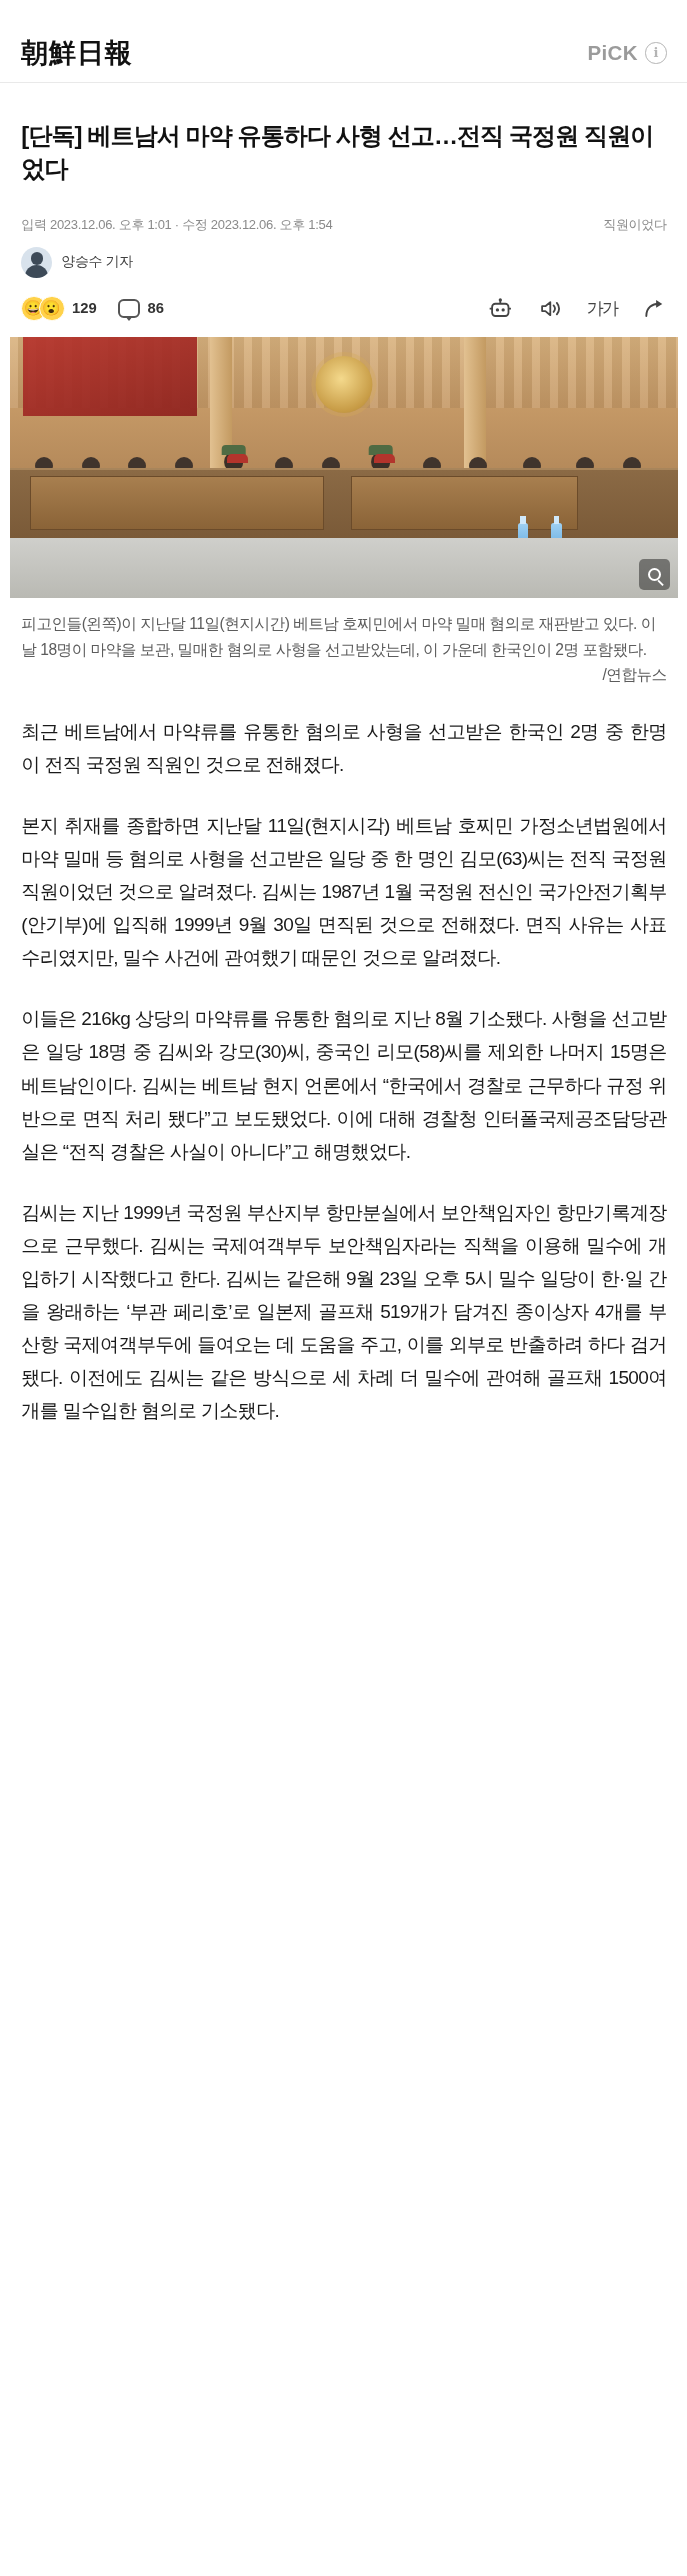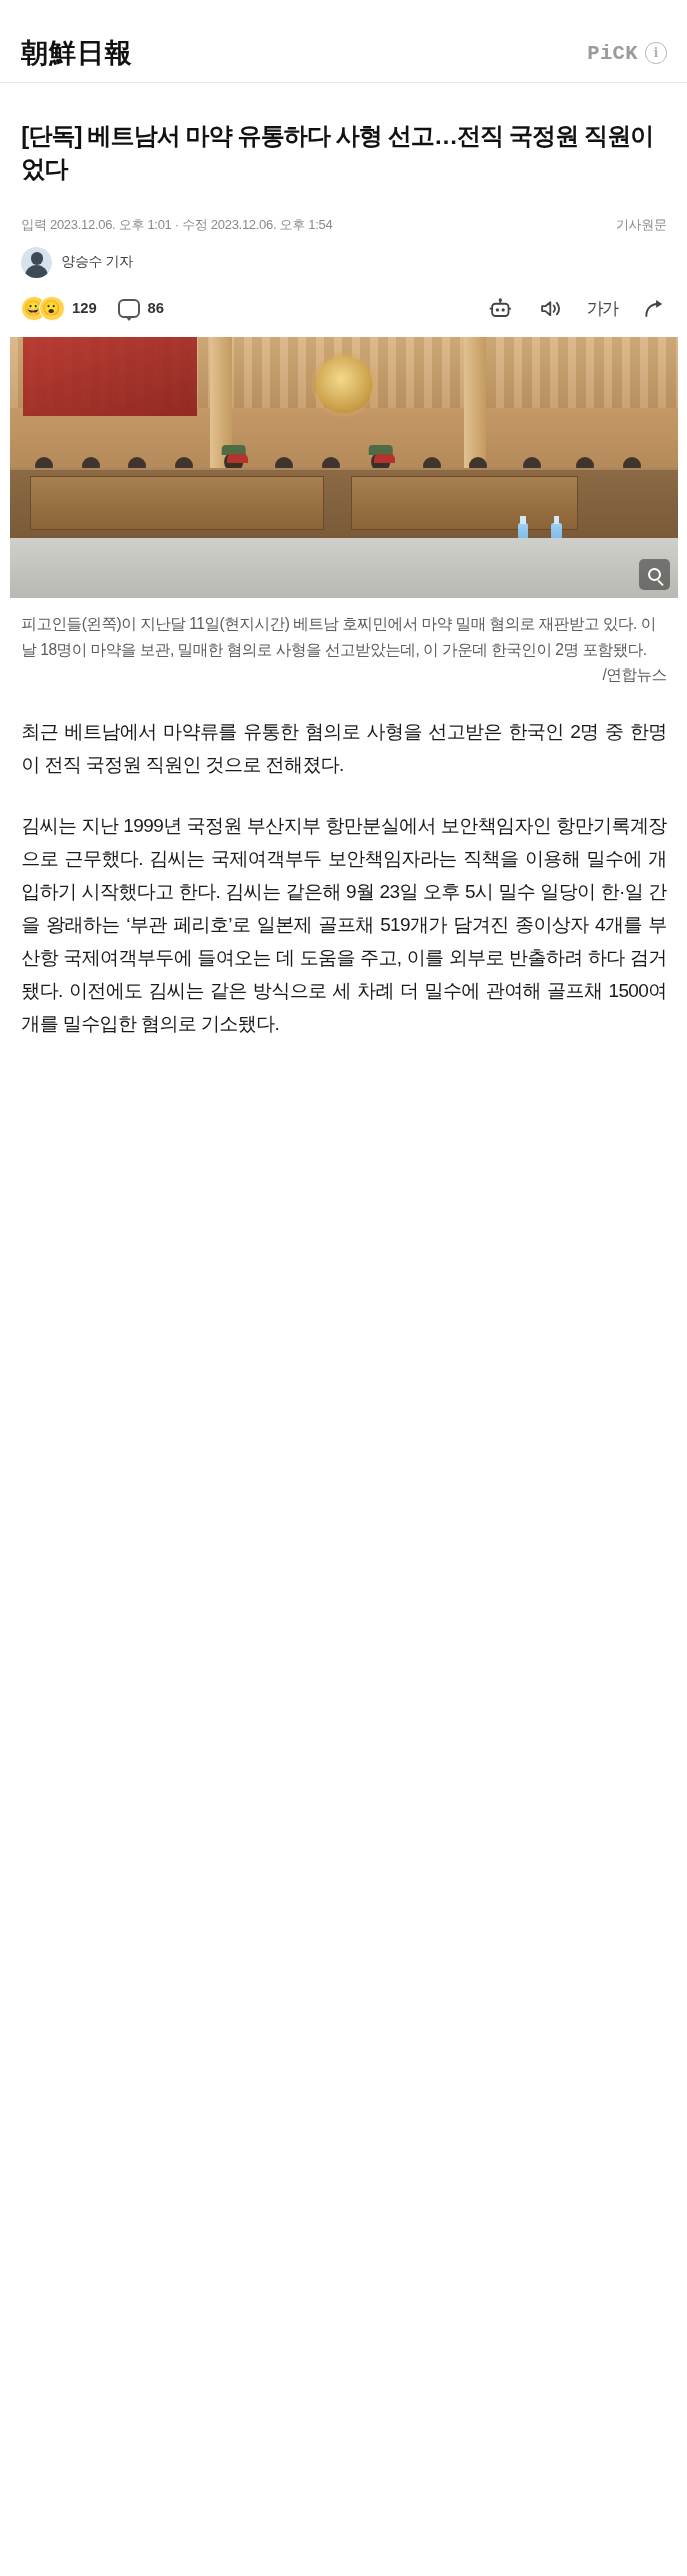--- a/index.html
+++ b/index.html
@@ -40,21 +40,20 @@
   .header-right {
     display: flex;
     align-items: center;
     gap: 7.4px;
   }
   .pick-label {
     font-size: 20.5px;
     font-weight: 700;
     color: #9b9b9b;
     letter-spacing: 0.4px;
-    font-family: Liberation Mono, monospace;
   }
   .info-circle {
     width: 21.3px; height: 21.3px;
     border-radius: 50%;
     border: 1.6px solid #b4b4b4;
     color: #b4b4b4;
     font-size: 13px;
     font-weight: 700;
     display: flex; align-items: center; justify-content: center;
     font-family: "DejaVu Serif", serif;
@@ -386,21 +385,21 @@
     <div class="header-right">
       <div class="pick-label">PiCK</div>
       <div class="info-circle">i</div>
     </div>
   </div>
 
   <h1 class="article-title">[단독] 베트남서 마약 유통하다 사형 선고…전직 국정원 직원이었다</h1>
 
   <div class="meta-row">
     <div class="meta-date">입력 2023.12.06. 오후 1:01 · 수정 2023.12.06. 오후 1:54</div>
-    <div class="source-link">기사원문</div>
+    <div class="source-link">직원이었다</div>
   </div>
 
   <div class="byline">
     <div class="avatar">
       <div class="head"></div>
       <div class="body"></div>
     </div>
     <div class="byline-name">양승수 기자</div>
   </div>
 
@@ -487,17 +486,19 @@
     </div>
   </div>
 
   <div class="caption">
     <span>피고인들(왼쪽)이 지난달 11일(현지시간) 베트남 호찌민에서 마약 밀매 혐의로 재판받고 있다. 이날 18명이 마약을 보관, 밀매한 혐의로 사형을 선고받았는데, 이 가운데 한국인이 2명 포함됐다.</span>
     <span class="credit">/연합뉴스</span>
   </div>
 
   <div class="article-body">
     <p>최근 베트남에서 마약류를 유통한 혐의로 사형을 선고받은 한국인 2명 중 한명이 전직 국정원 직원인 것으로 전해졌다.</p>
+    <p>본지 취재를 종합하면 지난달 11일(현지시각) 베트남 호찌민 가정소년법원에서 마약 밀매 등 혐의로 사형을 선고받은 일당 중 한 명인 김모(63)씨는 전직 국정원 직원이었던 것으로 알려졌다. 김씨는 1987년 1월 국정원 전신인 국가안전기획부(안기부)에 입직해 1999년 9월 30일 면직된 것으로 전해졌다. 면직 사유는 사표 수리였지만, 밀수 사건에 관여했기 때문인 것으로 알려졌다.</p>
+    <p>이들은 216kg 상당의 마약류를 유통한 혐의로 지난 8월 기소됐다. 사형을 선고받은 일당 18명 중 김씨와 강모(30)씨, 중국인 리모(58)씨를 제외한 나머지 15명은 베트남인이다. 김씨는 베트남 현지 언론에서 “한국에서 경찰로 근무하다 규정 위반으로 면직 처리 됐다”고 보도됐었다. 이에 대해 경찰청 인터폴국제공조담당관실은 “전직 경찰은 사실이 아니다”고 해명했었다.</p>
     <p>김씨는 지난 1999년 국정원 부산지부 항만분실에서 보안책임자인 항만기록계장으로 근무했다. 김씨는 국제여객부두 보안책임자라는 직책을 이용해 밀수에 개입하기 시작했다고 한다. 김씨는 같은해 9월 23일 오후 5시 밀수 일당이 한·일 간을 왕래하는 ‘부관 페리호’로 일본제 골프채 519개가 담겨진 종이상자 4개를 부산항 국제여객부두에 들여오는 데 도움을 주고, 이를 외부로 반출하려 하다 검거됐다. 이전에도 김씨는 같은 방식으로 세 차례 더 밀수에 관여해 골프채 1500여개를 밀수입한 혐의로 기소됐다.</p>
   </div>
 
 </div>
 
 
 </body></html>

